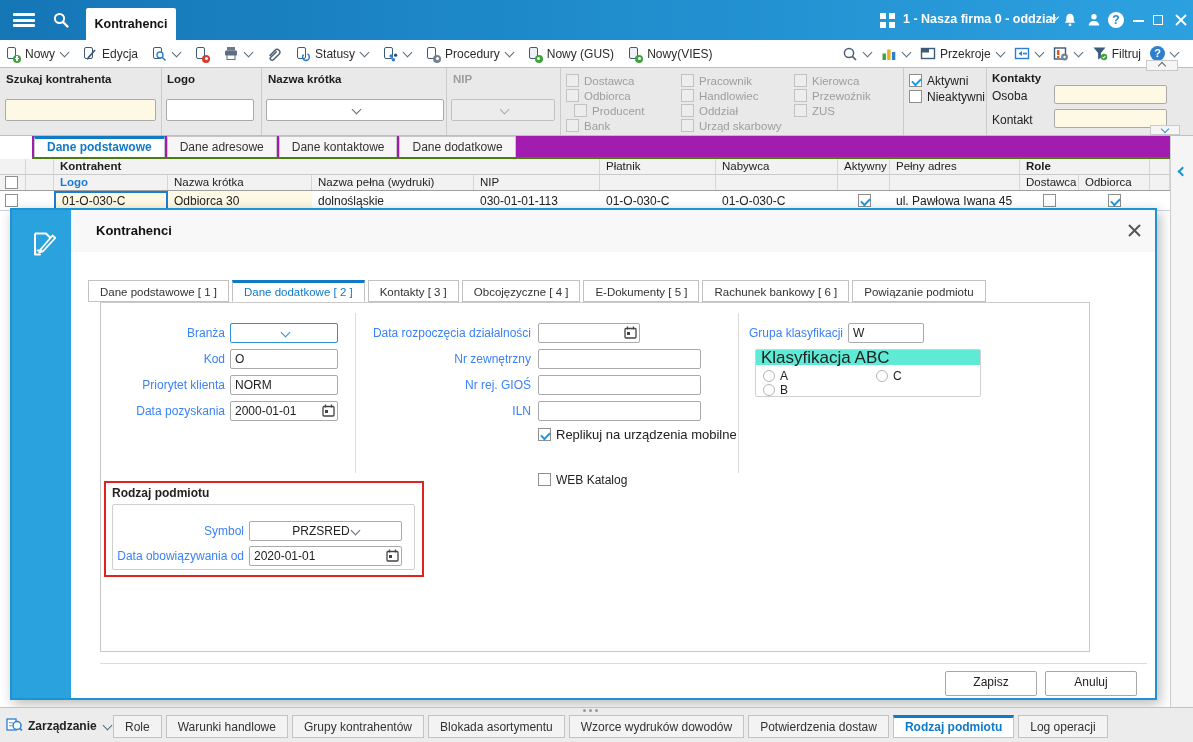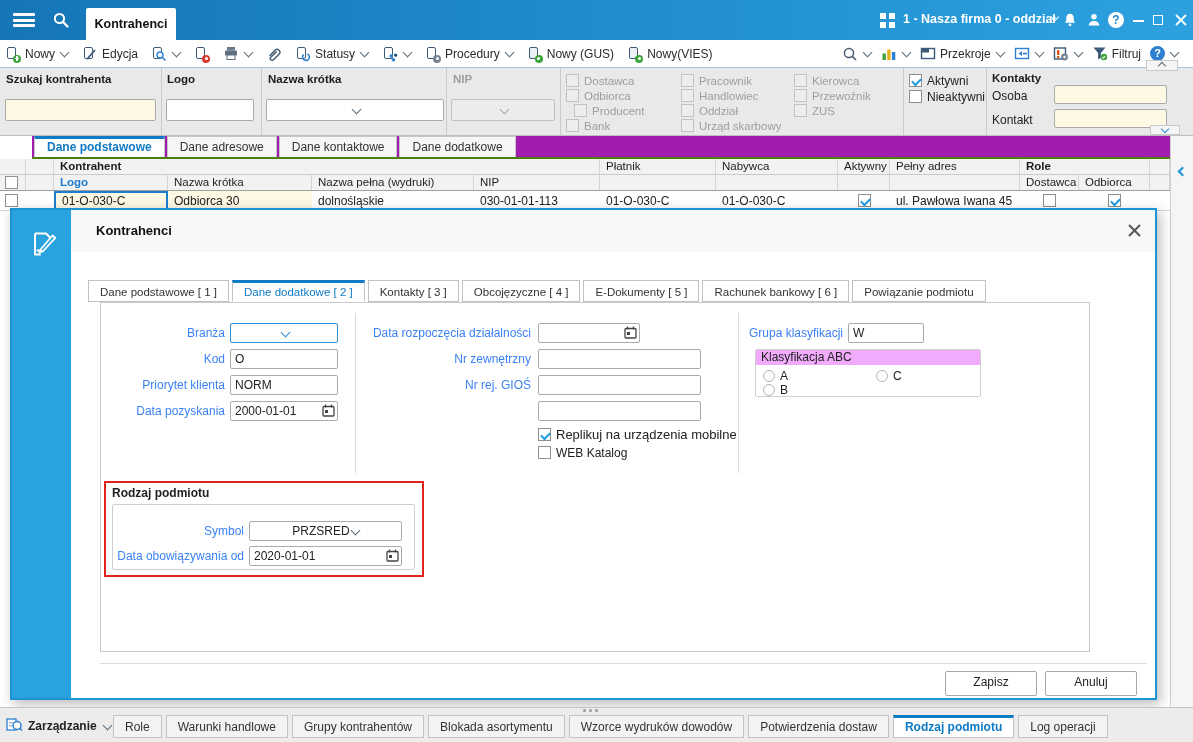--- a/index.html
+++ b/index.html
@@ -482,36 +482,37 @@
             <rect x="1" y="2.5" width="11" height="9.5" rx="1" fill="none" stroke="#444" stroke-width="1.3"></rect>
             <line x1="3.5" y1="0.5" x2="3.5" y2="3.5" stroke="#444" stroke-width="1.3"></line>
             <line x1="9.5" y1="0.5" x2="9.5" y2="3.5" stroke="#444" stroke-width="1.3"></line>
             <rect x="3" y="6" width="3" height="3" fill="#444"></rect>
           </svg>
       </div>
       <div class="lblr" style="left:240px;top:46px;width:190px;">Nr zewnętrzny</div>
       <input class="inp" style="left: 437px; top: 46px; width: 163px; height: 20px;" value="">
       <div class="lblr" style="left:240px;top:72px;width:190px;">Nr rej. GIOŚ</div>
       <input class="inp" style="left: 437px; top: 72px; width: 163px; height: 20px;" value="">
+      <div class="lblr" style="left:240px;top:98px;width:190px;">ILN</div>
       <input class="inp" style="left: 437px; top: 98px; width: 163px; height: 20px;" value="">
       <div class="fcb" style="left:437px;top:125px;">
         <span class="cbx">
             <span class="tick"></span>
           </span>
         <span style="font-size:13px;">Replikuj na urządzenia mobilne</span>
       </div>
-      <div class="fcb" style="left:437px;top:143px;text-align:right;">
+      <div class="fcb" style="left:437px;top:170px;text-align:right;">
         <span class="cbx"></span>
         <span style="font-size:12px;">WEB Katalog</span>
       </div>
 
       <div class="lblr" style="left:600px;top:20px;width:142px;">Grupa klasyfikacji</div>
       <input class="inp" style="left: 747px; top: 20px; width: 76px; height: 20px;" value="W">
       <div class="gbox" style="left:654px;top:46px;width:226px;height:48px;">
-        <div style="height:15px;background:#f0abfc;font-size:12px;line-height:15px;padding-left:5px;">Klasyfikacja ABC</div>
+        <div style="height:15px;background:#5eead4;font-size:17px;line-height:15px;padding-left:5px;">Klasyfikacja ABC</div>
         <div class="fcb" style="left:7px;top:19px;">
             <span class="radio"></span>
             <span style="font-size:12px;">A</span>
           </div>
         <div class="fcb" style="left:120px;top:19px;">
             <span class="radio"></span>
             <span style="font-size:12px;">C</span>
           </div>
         <div class="fcb" style="left:7px;top:33px;">
             <span class="radio"></span>

